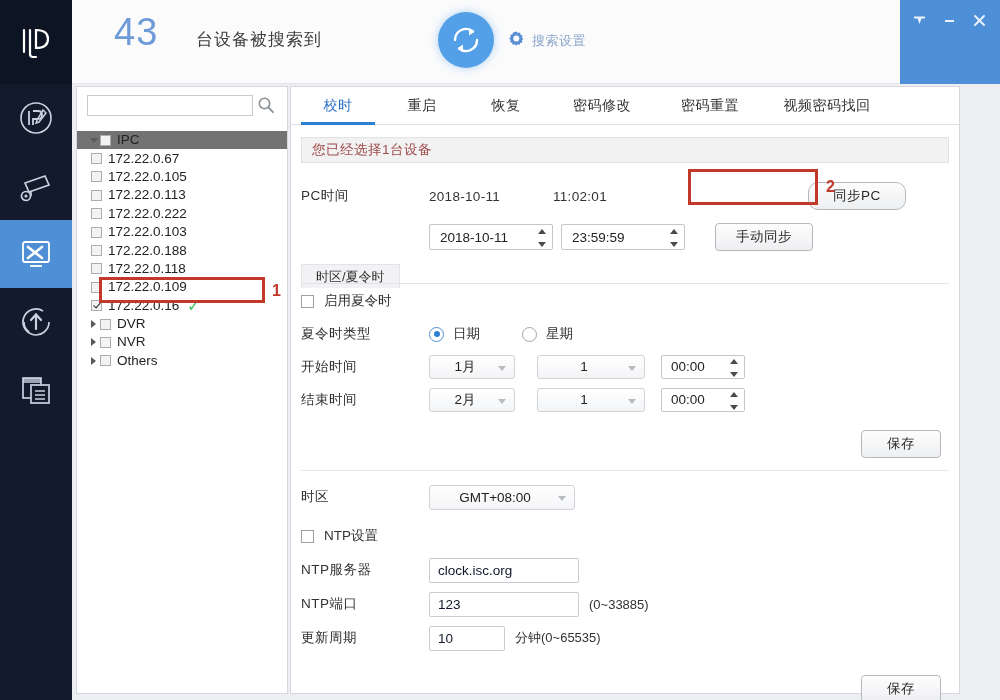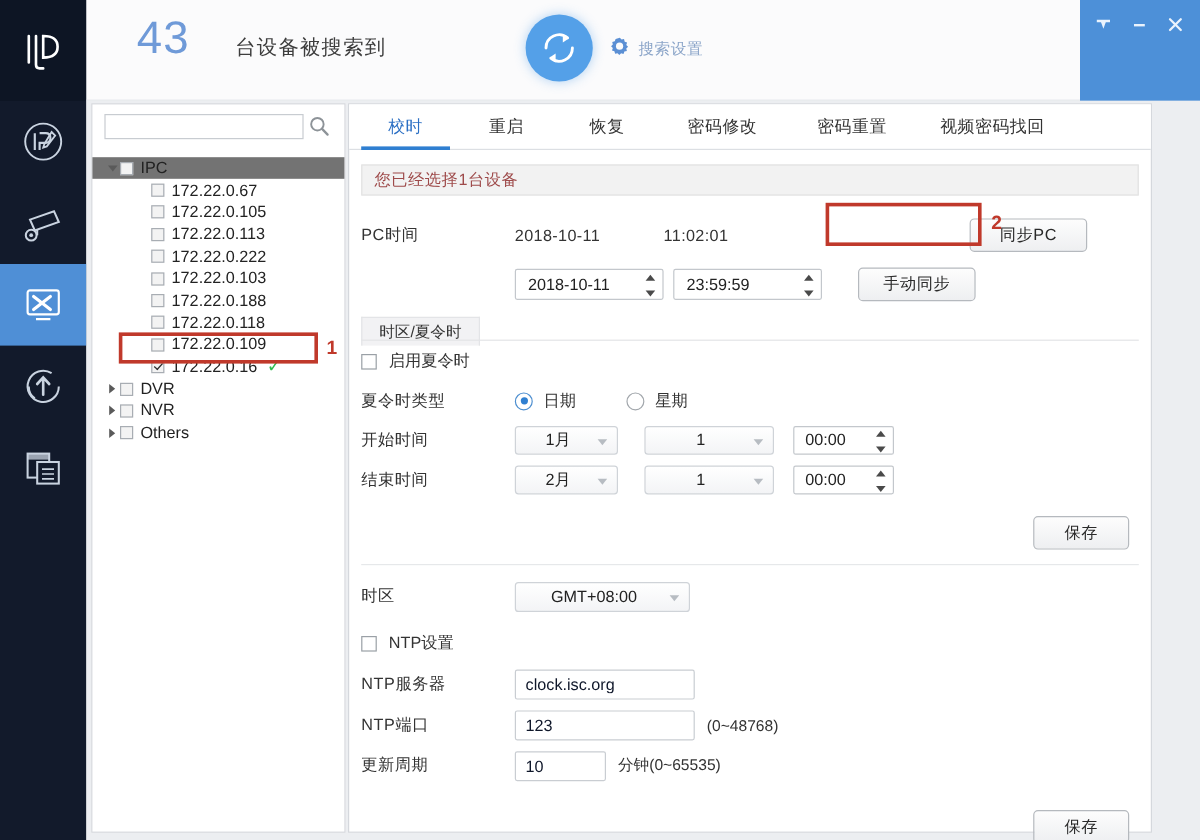--- a/index.html
+++ b/index.html
@@ -96,21 +96,21 @@
     border-left:5px solid #5a5a5a;
   }
   .cbx{
     width:11px;height:11px;border:1px solid #a8adb3;background:#f3f3f3;
     box-sizing:border-box;margin-right:6px;position:relative;flex:none;
   }
   .cbx.checked::after{
     content:"";position:absolute;left:2.5px;top:0px;width:3px;height:6px;
     border:solid #2d2d2d;border-width:0 1.6px 1.6px 0;transform:rotate(42deg);
   }
-  .tnode.child{padding-left:14px;margin-left:35px;}
+  .tnode.child{padding-left:14px;}
   .tlabel{line-height:18px;}
   .green-check{margin-left:8px;color:#2fbd4e;font-size:15px;font-weight:bold;line-height:14px;}
 
   .hl-box{position:absolute;border:3px solid #c0392b;box-sizing:border-box;pointer-events:none;}
   .hl-num{position:absolute;color:#c0392b;font-size:16px;font-weight:bold;}
 
   
   .content{
     position:absolute;left:218px;top:2px;width:670px;height:608px;
     background:#fff;border:1px solid #d5d8dd;box-sizing:border-box;
@@ -424,21 +424,21 @@
       </div>
 
       <div class="notice">您已经选择1台设备</div>
 
       <div class="form">
 
         <div class="row" style="height:40px;margin-top:4px;">
           <div class="lab">PC时间</div>
           <div class="val" style="width:124px;">2018-10-11</div>
           <div class="val" style="width:255px;">11:02:01</div>
-          <div class="btn" style="width:96px;padding:0;">同步PC</div>
+          <div class="btn" style="width:96px;padding:0;border-radius:10px;">同步PC</div>
         </div>
 
         <div class="row" style="height:42px;">
           <div class="lab"></div>
           <div class="spin" style="width:124px;">
             <span class="txt">2018-10-11</span>
             <span class="arrows">
                 <i class="up"></i>
                 <i class="dn"></i>
               </span>
@@ -529,21 +529,21 @@
         </div>
 
         <div class="row" style="height:34px;">
           <div class="lab">NTP服务器</div>
           <input class="tinput" style="width: 150px;" type="text" value="clock.isc.org">
         </div>
 
         <div class="row" style="height:34px;">
           <div class="lab">NTP端口</div>
           <input class="tinput" style="width: 150px;" type="text" value="123">
-          <span class="hint">(0~48768)</span>
+          <span class="hint">(0~33885)</span>
         </div>
 
         <div class="row" style="height:34px;">
           <div class="lab">更新周期</div>
           <input class="tinput" style="width: 76px;" type="text" value="10">
           <span class="hint">分钟(0~65535)</span>
         </div>
 
         <div class="right-btn" style="margin-top:20px;">
           <div class="btn" style="width:78px;padding:0;">保存</div>

